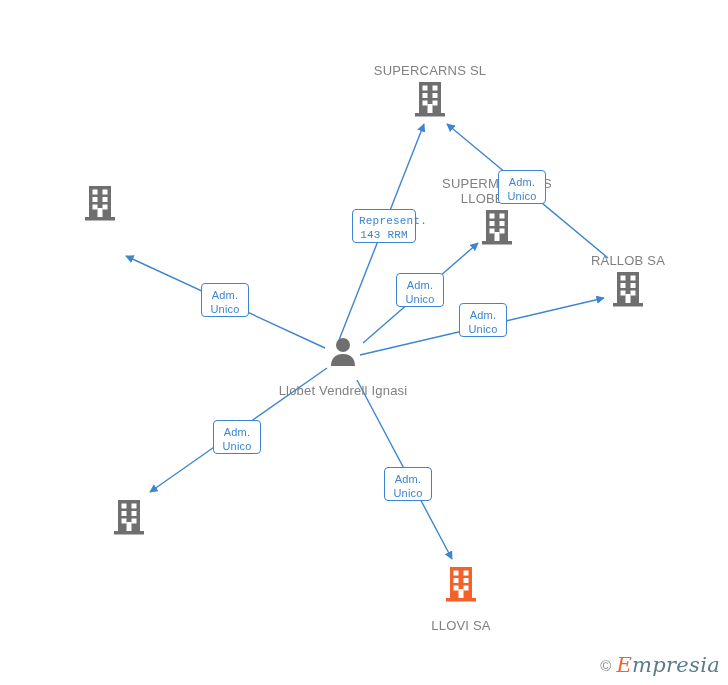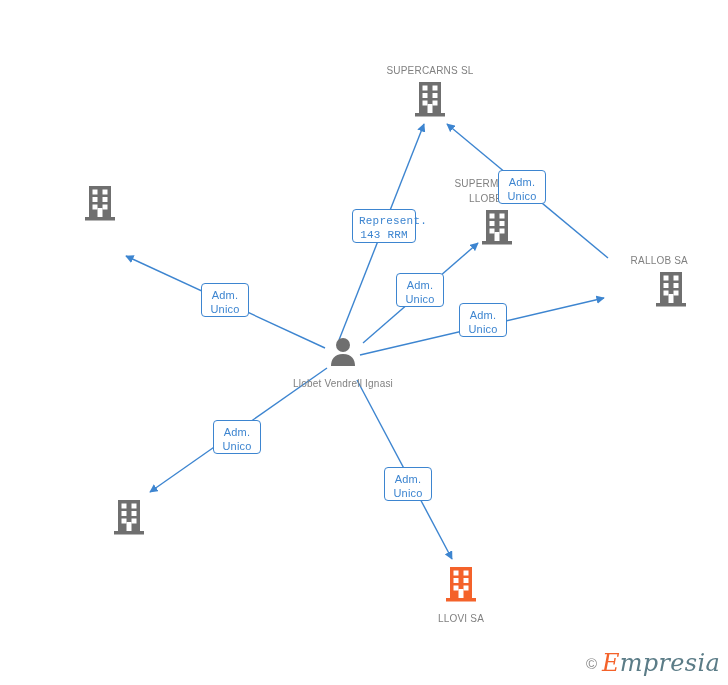--- a/index.html
+++ b/index.html
@@ -11,26 +11,26 @@
     position:relative;
   }
   #graph{position:absolute;left:0;top:0;width:728px;height:685px;}
   svg.edges{position:absolute;left:0;top:0;width:728px;height:685px;}
 
   .node{position:absolute;width:160px;margin-left:-80px;text-align:center;}
   .node .glyph{display:block;line-height:0;}
   .node .label{
     display:block;
     color:#808080;
-    font-size:10px;
+    font-size:13px;
     line-height:14.5px;
     letter-spacing:.2px;
     white-space:pre-line;
   }
-  .node.below .label{margin-top:10px;}
+  .node.below .label{margin-top:17px;}
   .node.above .label{margin-bottom:3px;}
 
   .badge{
     position:absolute;
     box-sizing:border-box;
     border:1px solid #3d85d0;
     border-radius:4px;
     background:#ffffff;
     color:#3d85d0;
     font-size:11px;
@@ -44,21 +44,21 @@
   .logo{
     position:absolute;
     right:8px;bottom:8px;
     display:flex;align-items:center;gap:5px;
     font-size:18px;
   }
   .logo .copy{color:#8a8a8a;font-size:15px;}
   .logo .mark{
     font-family:"DejaVu Serif", serif;
     font-style:italic;
-    font-size:24px;
+    font-size:21px;
     letter-spacing:.3px;
   }
   .logo .mark .e{color:#f4622a;}
   .logo .mark .rest{color:#5b7c87;}
 </style>
 </head>
 <body>
 
 <div id="graph">
 
@@ -109,21 +109,21 @@
             <rect x="2" y="32" width="30" height="3.5" fill="#6f6f6f"></rect>
             <rect x="9.5" y="4.5" width="5" height="5" fill="#fff"></rect>
             <rect x="19.5" y="4.5" width="5" height="5" fill="#fff"></rect>
             <rect x="9.5" y="12" width="5" height="5" fill="#fff"></rect>
             <rect x="19.5" y="12" width="5" height="5" fill="#fff"></rect>
             <rect x="9.5" y="19.5" width="5" height="5" fill="#fff"></rect>
             <rect x="19.5" y="19.5" width="5" height="5" fill="#fff"></rect>
             <rect x="14.5" y="23" width="5" height="9" fill="#fff"></rect>
           </svg></span>
       </div>
-      <div class="node above" style="left: 608px; top: 253.5px; text-align: right;">
+      <div class="node above" style="left: 628px; top: 253.5px;">
         <span class="label">RALLOB SA</span>
         <span class="glyph"><svg width="34" height="36" viewBox="0 0 34 36" xmlns="http://www.w3.org/2000/svg">
             <rect x="6" y="1" width="22" height="31" fill="#6f6f6f"></rect>
             <rect x="2" y="32" width="30" height="3.5" fill="#6f6f6f"></rect>
             <rect x="9.5" y="4.5" width="5" height="5" fill="#fff"></rect>
             <rect x="19.5" y="4.5" width="5" height="5" fill="#fff"></rect>
             <rect x="9.5" y="12" width="5" height="5" fill="#fff"></rect>
             <rect x="19.5" y="12" width="5" height="5" fill="#fff"></rect>
             <rect x="9.5" y="19.5" width="5" height="5" fill="#fff"></rect>
             <rect x="19.5" y="19.5" width="5" height="5" fill="#fff"></rect>

